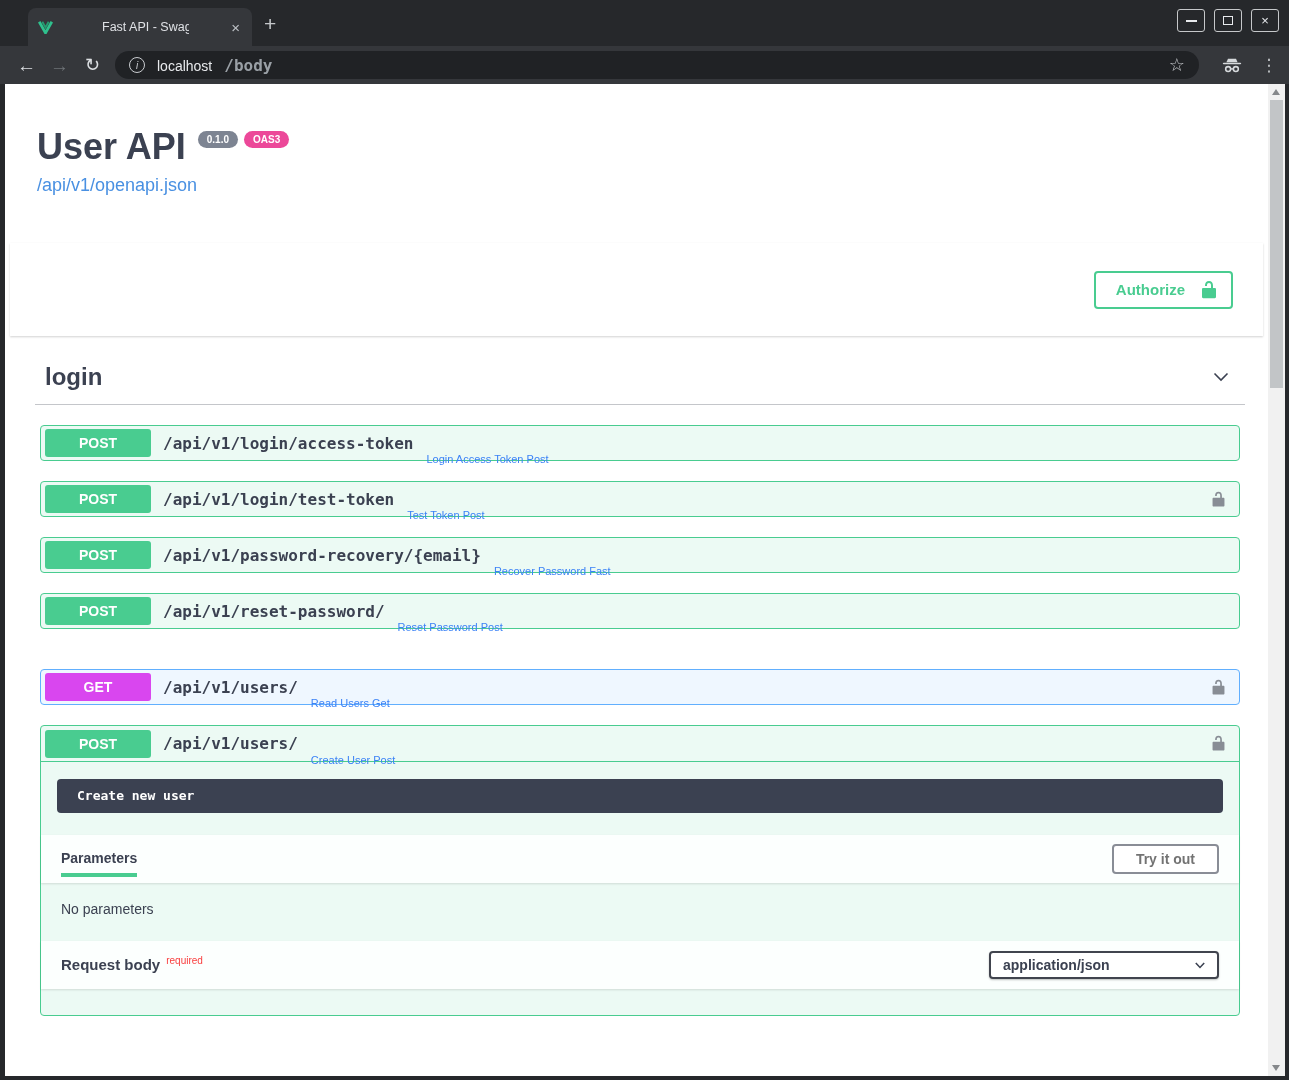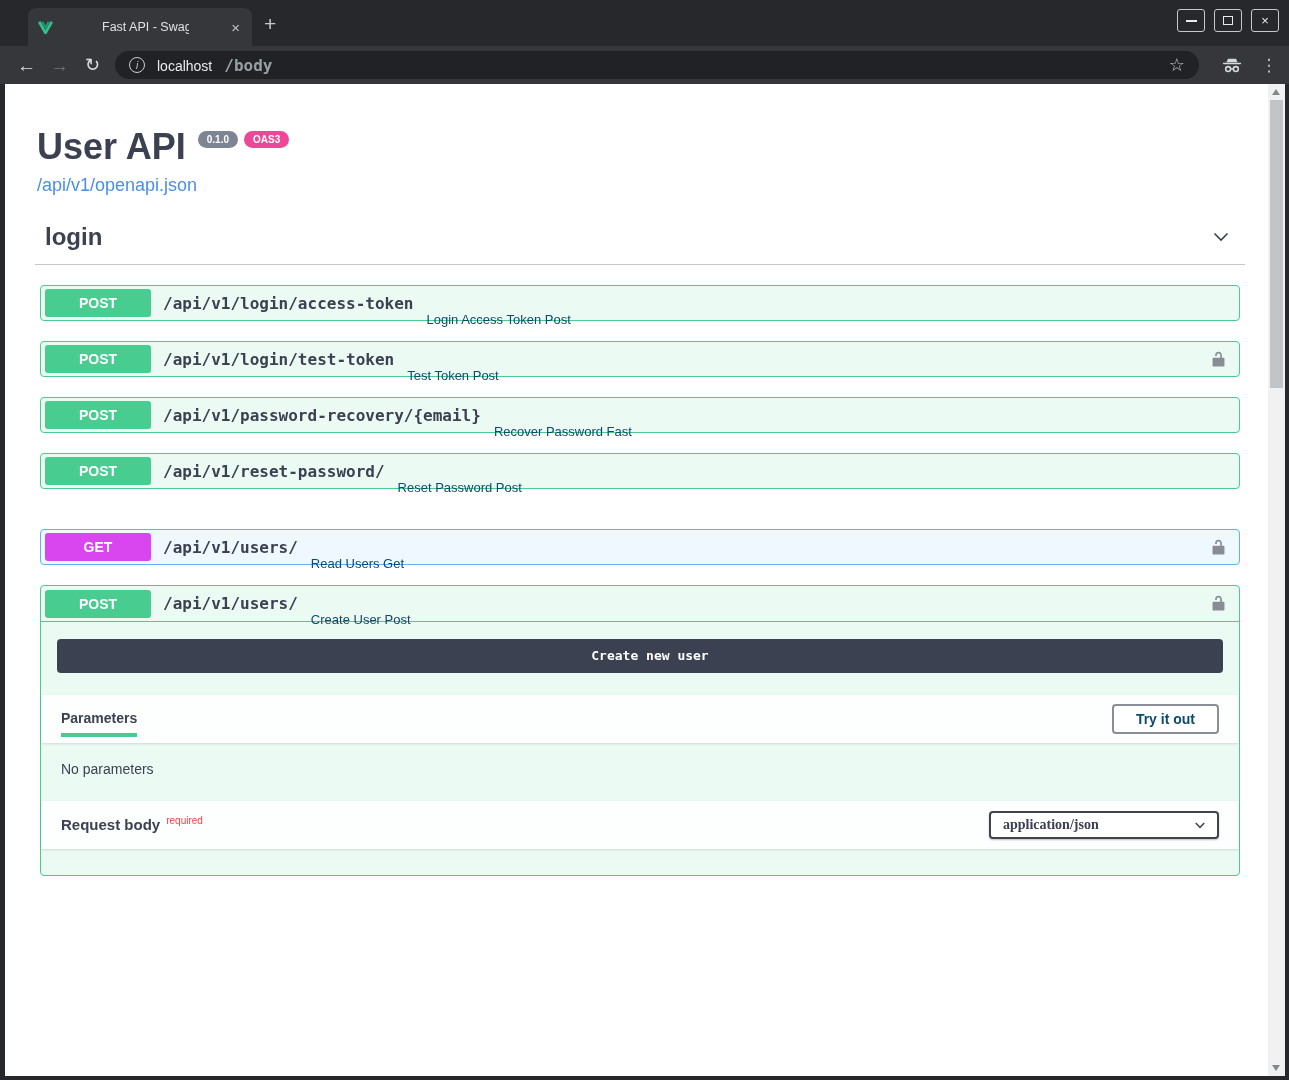--- a/index.html
+++ b/index.html
@@ -58,39 +58,39 @@
   .tag-name { font-size:24px; font-weight:700; color:#3b4151; }
   .ops { padding-top:20px; }
   .op { display:flex; align-items:center; margin:0 5px 20px; height:36px; border-radius:4px; }
   .op.green { background:rgba(73,204,144,.1); border:1px solid #49cc90; }
   .op.blue  { background:rgba(97,175,254,.1); border:1px solid #61affe; }
   .method { min-width:106px; text-align:center; padding:6px 0; border-radius:3px; color:#fff;
             font-weight:700; font-size:14px; margin-left:4px; }
   .method.post { background:#49cc90; }
   .method.get  { background:#d946ef; }
   .path { font-family:"DejaVu Sans Mono", monospace; font-weight:700; font-size:16px; margin-left:12px; color:#3b4151; }
-  .summary { font-size:13px; margin-left:13px; color:#0c4a6e;margin-top:32px; }
+  .summary { font-size:11px; margin-left:13px; color:#3b82f6;margin-top:32px; }
   .lock { margin-left:auto; margin-right:12px; display:flex; }
 
   .op-expanded { margin:0 5px; border:1px solid #49cc90; border-radius:4px; background:rgba(73,204,144,.1); }
   .op-expanded .op-row { display:flex; align-items:center; height:36px; border-bottom:1px solid #49cc90; }
   .op-desc { margin:17px 16px 22px; height:34px; line-height:34px; background:#3b4151; border-radius:4px;
-             color:#fff; font-family:"DejaVu Sans Mono", monospace; font-size:13px; font-weight:700; padding-left:20px;text-align:center; }
+             color:#fff; font-family:"DejaVu Sans Mono", monospace; font-size:13px; font-weight:700; padding-left:20px; }
   .section-header { display:flex; align-items:center; justify-content:space-between; min-height:48px;
                     padding:0 20px; background:rgba(255,255,255,.85); box-shadow:0 1px 2px rgba(0,0,0,.12); }
   .params-tab { position:relative; font-size:14px; font-weight:700; padding:15px 0 17px; }
   .params-tab:after { content:""; position:absolute; left:0; bottom:6px; width:100%; height:4px; background:#49cc90; }
-  .try-btn { border:2px solid #898d96; border-radius:4px; background:#fff; color:#0c4a6e;
+  .try-btn { border:2px solid #898d96; border-radius:4px; background:#fff; color:#737373;
              font-weight:700; font-size:14px; padding:5px 22px; }
   .no-params { padding:18px 20px 24px; font-size:14px; color:#3b4151; }
   .req-label { font-size:15px; font-weight:700; color:#3b4151; }
   .required { color:#f93e3e; font-size:10px; margin-left:6px; position:relative; top:-6px; font-weight:400; }
   .media-select { display:flex; align-items:center; justify-content:space-between; width:230px;
                   border:2px solid #41444e; border-radius:4px; background:#fff; font-weight:700;
-                  font-size:14px; color:#3b4151; padding:4px 10px 4px 12px; box-shadow:0 1px 2px rgba(0,0,0,.25);font-family:Liberation Serif, serif; }
+                  font-size:14px; color:#3b4151; padding:4px 10px 4px 12px; box-shadow:0 1px 2px rgba(0,0,0,.25); }
   .body-content { padding:26px 20px 0; }
 
   
   .scrollbar { position:absolute; top:84px; right:4px; width:17px; bottom:4px; background:#f1f1f1; }
   .sb-up, .sb-down { position:absolute; left:4px; width:0; height:0;
                      border-left:4.5px solid transparent; border-right:4.5px solid transparent; }
   .sb-up { top:5px; border-bottom:6px solid #85888b; }
   .sb-down { bottom:5px; border-top:6px solid #85888b; }
   .sb-thumb { position:absolute; top:16px; left:2px; width:13px; height:288px; background:#c2c5c7; }
 
@@ -148,20 +148,28 @@
 
     <div class="info">
       <span class="api-title">User API</span><span class="badges">
           <span class="pill version">0.1.0</span>
           <span class="pill oas">OAS3</span>
         </span>
       <br>
       <a class="spec-link" href="#">/api/v1/openapi.json</a>
     </div>
 
+    <div class="scheme-container">
+      <button class="authorize-btn">
+        <span>Authorize</span>
+        <svg width="20" height="20" viewBox="0 0 20 20" fill="#49cc90">
+          <path d="M15.8 8H14V5.6C14 2.703 12.665 1 10 1 7.334 1 6 2.703 6 5.6V6h2v-.801C8 3.754 8.797 3 10 3c1.203 0 2 .754 2 2.199V8H4.2C3.537 8 3 8.538 3 9.2V17c0 .662.537 1.2 1.2 1.2h11.6c.663 0 1.2-.538 1.2-1.2V9.2c0-.662-.537-1.2-1.2-1.2z"></path>
+        </svg>
+      </button>
+    </div>
 
     <div class="tag-section">
       <div class="tag-header">
         <span class="tag-name">login</span>
         <svg width="20" height="20" viewBox="0 0 20 20">
           <path d="M3.5 6.5 L10 13 L16.5 6.5" fill="none" stroke="#3b4151" stroke-width="1.6"></path>
         </svg>
       </div>
       <div class="ops">
         <div class="op green">

